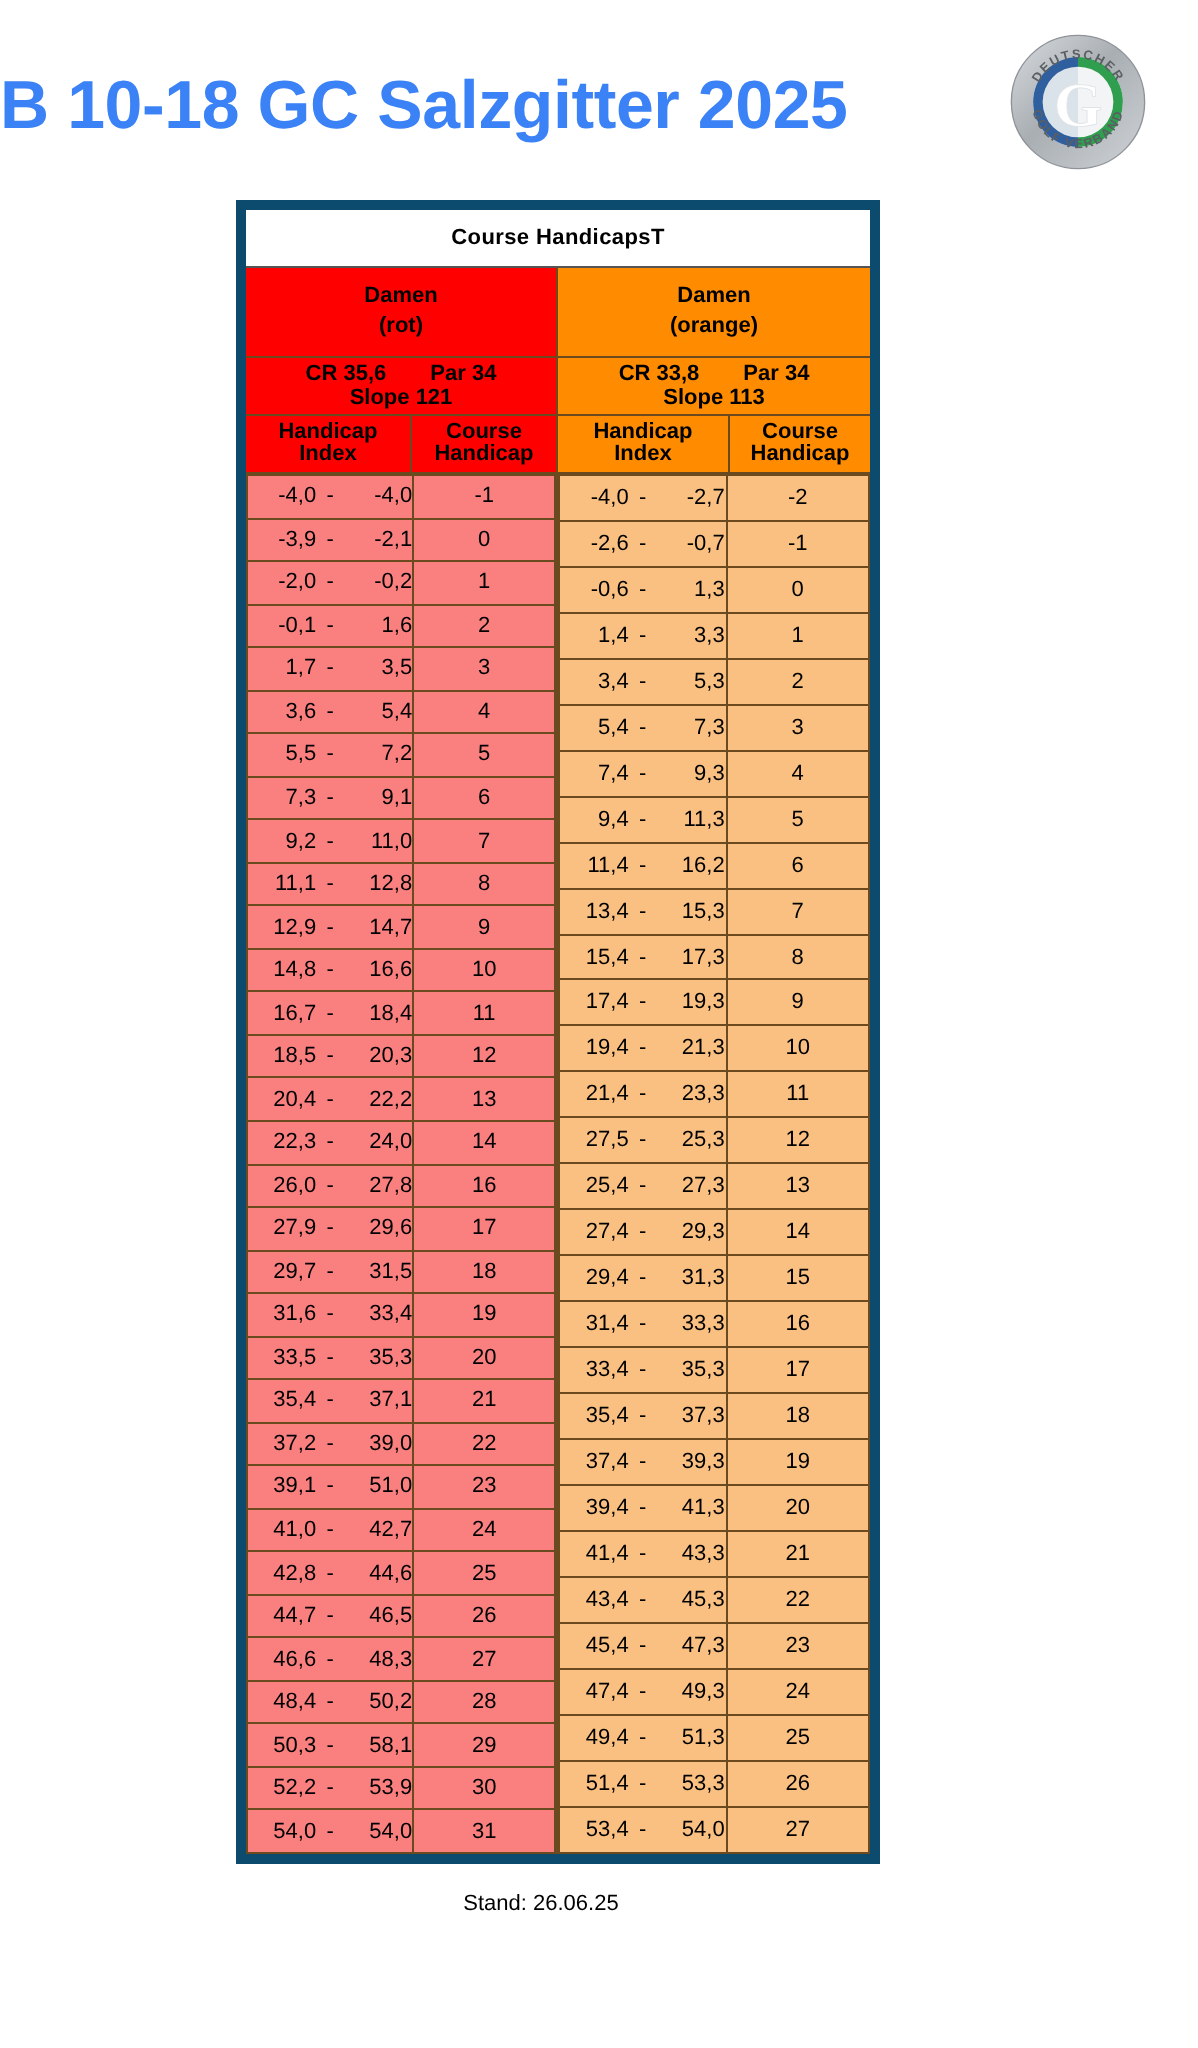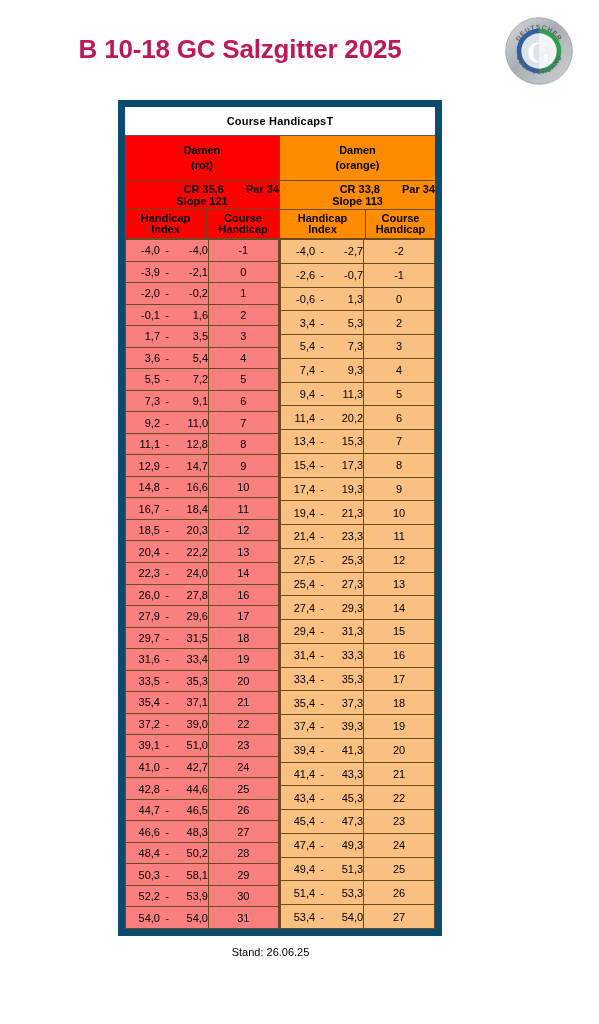--- a/index.html
+++ b/index.html
@@ -11,39 +11,38 @@
     position:relative;
     overflow:hidden;
   }
 
   
   #page-header{
     position:absolute;left:0;top:0;width:599px;height:100px;
   }
   #doc-title{
     position:absolute;left:0;top:34px;width:480px;
-    text-align:center;
-    font-size:26px;font-weight:bold;color:#be185d;
+    font-size:34px;font-weight:bold;color:#3b82f6;
     letter-spacing:-0.2px;
     white-space:nowrap;
   }
 
   
   #dgv-logo{
     position:absolute;left:505px;top:17px;width:68px;height:68px;
   }
   #dgv-logo svg{display:block;width:68px;height:68px;}
 
   
   #handicap-table{
     position:absolute;left:118px;top:100px;
     width:317px;
     border-collapse:collapse;
     table-layout:fixed;
-    border:7px solid #0c4a6e;
+    border:5px solid #0c4a6e;
   }
   #handicap-table td{
     border:1px solid #6b4a20;
     padding:0;
     text-align:center;
     vertical-align:middle;
     font-size:11px;
     color:#000;
   }
 
@@ -63,21 +62,21 @@
     height:44px;line-height:15px;
     color:#000;
   }
   .tee-name .sub{display:block;font-weight:bold;}
 
   .cr-row{
     height:28px;
     font-size:10.5px;font-weight:bold;
     line-height:12px;
   }
-  .cr-line1{display:flex;justify-content:flex-end;gap:22px;}
+  .cr-line1{display:flex;justify-content:center;gap:22px;}
   .cr-line2{display:block;text-align:center;}
 
   .colhead{
     font-size:10px;font-weight:bold;
     height:28px;line-height:11px;
     color:#000;
   }
   .colhead span{display:block;text-align:center;}
 
   .body-red{background:#FA8080;}
@@ -346,37 +345,41 @@
               </tr>
               <tr>
                 <td class="body-orange range-cell"><span class="lo">-2,6</span><span class="dash">-</span><span class="hi">-0,7</span></td>
                 <td class="body-orange ch-cell">-1</td>
               </tr>
               <tr>
                 <td class="body-orange range-cell"><span class="lo">-0,6</span><span class="dash">-</span><span class="hi">1,3</span></td>
                 <td class="body-orange ch-cell">0</td>
               </tr>
               <tr>
+                <td class="body-orange range-cell"><span class="lo">1,4</span><span class="dash">-</span><span class="hi">3,3</span></td>
+                <td class="body-orange ch-cell">1</td>
+              </tr>
+              <tr>
                 <td class="body-orange range-cell"><span class="lo">3,4</span><span class="dash">-</span><span class="hi">5,3</span></td>
                 <td class="body-orange ch-cell">2</td>
               </tr>
               <tr>
                 <td class="body-orange range-cell"><span class="lo">5,4</span><span class="dash">-</span><span class="hi">7,3</span></td>
                 <td class="body-orange ch-cell">3</td>
               </tr>
               <tr>
                 <td class="body-orange range-cell"><span class="lo">7,4</span><span class="dash">-</span><span class="hi">9,3</span></td>
                 <td class="body-orange ch-cell">4</td>
               </tr>
               <tr>
                 <td class="body-orange range-cell"><span class="lo">9,4</span><span class="dash">-</span><span class="hi">11,3</span></td>
                 <td class="body-orange ch-cell">5</td>
               </tr>
               <tr>
-                <td class="body-orange range-cell"><span class="lo">11,4</span><span class="dash">-</span><span class="hi">20,2</span></td>
+                <td class="body-orange range-cell"><span class="lo">11,4</span><span class="dash">-</span><span class="hi">16,2</span></td>
                 <td class="body-orange ch-cell">6</td>
               </tr>
               <tr>
                 <td class="body-orange range-cell"><span class="lo">13,4</span><span class="dash">-</span><span class="hi">15,3</span></td>
                 <td class="body-orange ch-cell">7</td>
               </tr>
               <tr>
                 <td class="body-orange range-cell"><span class="lo">15,4</span><span class="dash">-</span><span class="hi">17,3</span></td>
                 <td class="body-orange ch-cell">8</td>
               </tr>

